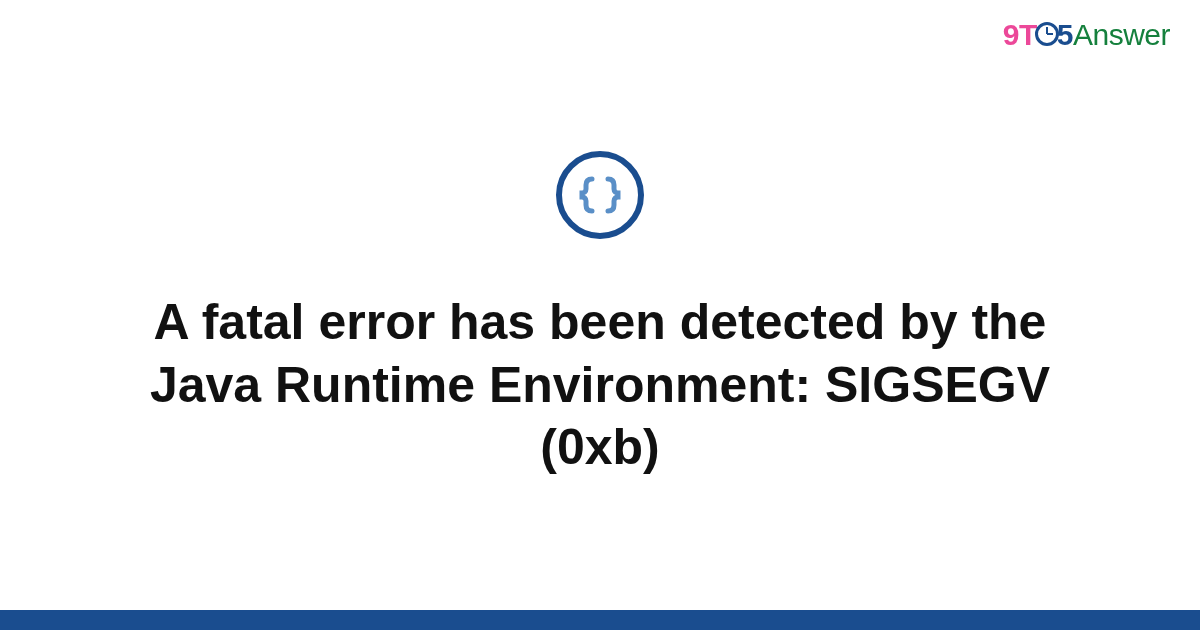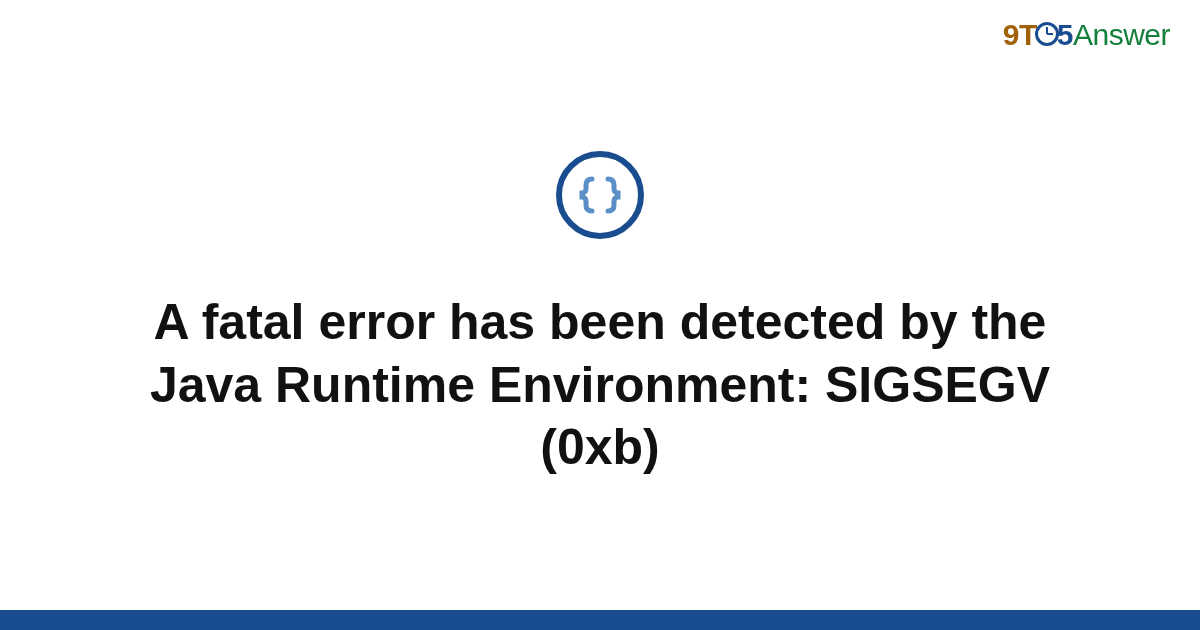--- a/index.html
+++ b/index.html
@@ -17,21 +17,21 @@
     }
     .logo {
       position: absolute;
       top: 18px;
       right: 30px;
       font-size: 30px;
       font-weight: 600;
       letter-spacing: -0.5px;
     }
     .logo-nine {
-      color: #a16207;
+      color: #ec4899;
     }
     .logo-clock {
       display: inline-block;
       width: 24px;
       height: 24px;
       border: 3px solid #1a4d8f;
       border-radius: 50%;
       position: relative;
       vertical-align: middle;
       margin: 0 -2px;

